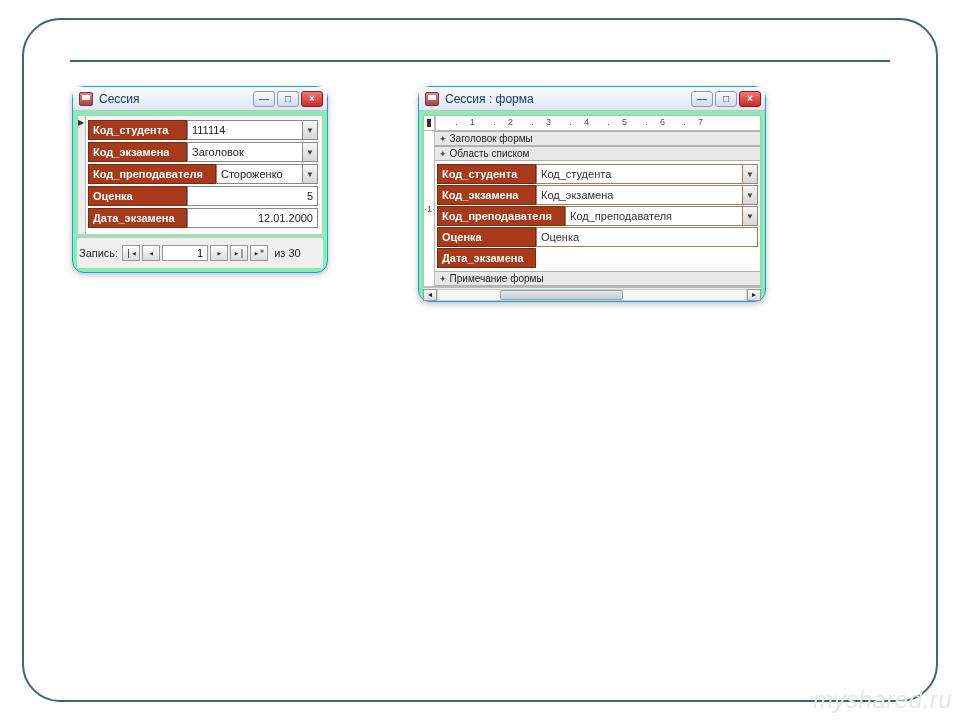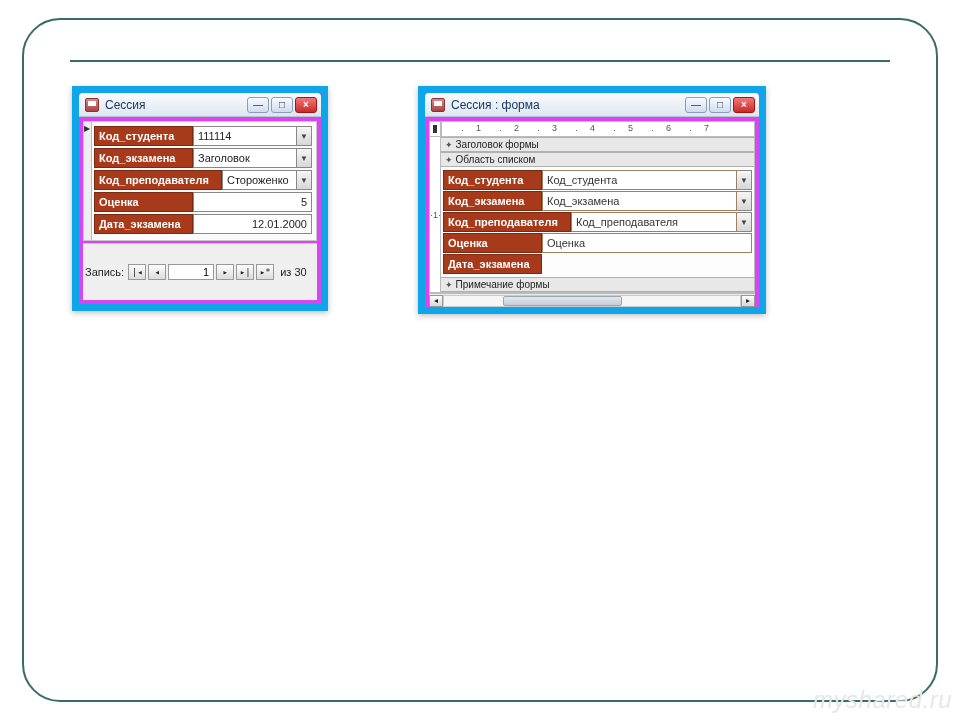--- a/index.html
+++ b/index.html
@@ -39,23 +39,23 @@
   }
   .windows-row {
     display: flex;
     gap: 90px;
     align-items: flex-start;
     margin-left: 6px;
   }
 
   
   .awin {
-    background: #d946ef;
-    border: 7px solid #0ea5e9;
-    border-radius: 0;
+    background: #86efac;
+    border: 1px solid #0ea5e9;
+    border-radius: 12px;
     box-shadow: 0 2px 6px rgba(0,0,0,0.25);
     font-size: 11px;
     color: #222;
   }
   .awin-titlebar {
     display: flex;
     align-items: center;
     height: 24px;
     padding: 0 4px 0 6px;
     background: linear-gradient(#fafcfe,#dde6f0);
@@ -110,21 +110,21 @@
   }
   .dropdown-btn {
     width:15px; border:1px solid #888; border-left:none;
     background: linear-gradient(#f6f6f6,#d7d7d7);
     display:flex; align-items:center; justify-content:center;
     font-size:8px; color:#444;
   }
 
   .nav-bar {
     display:flex; align-items:center; gap:2px;
-    border-top:1px solid #c7c7c7; margin-top:2px; padding:20px 2px;
+    border-top:1px solid #c7c7c7; margin-top:2px; padding:7px 2px;
     background:#efefef; font-size:11px;
   }
   .nav-label { margin-right:2px; }
   .nav-btn {
     width:18px; height:16px; border:1px solid #999;
     background:linear-gradient(#fdfdfd,#dcdcdc);
     display:flex; align-items:center; justify-content:center;
     font-size:9px; font-family:monospace;
   }
   .nav-input {

